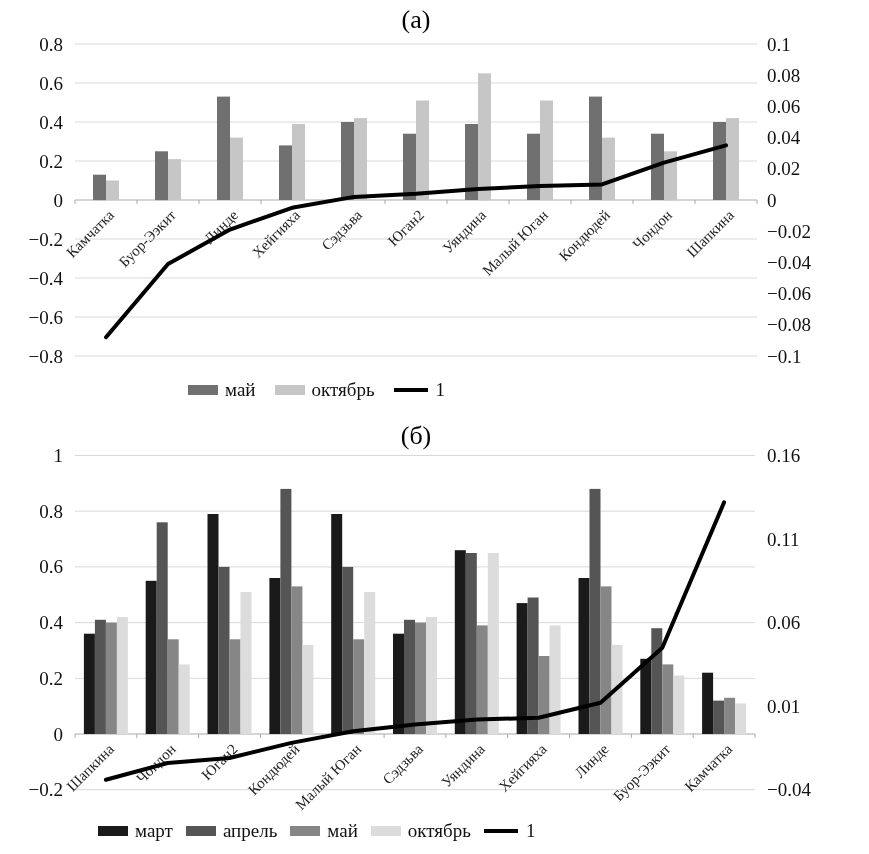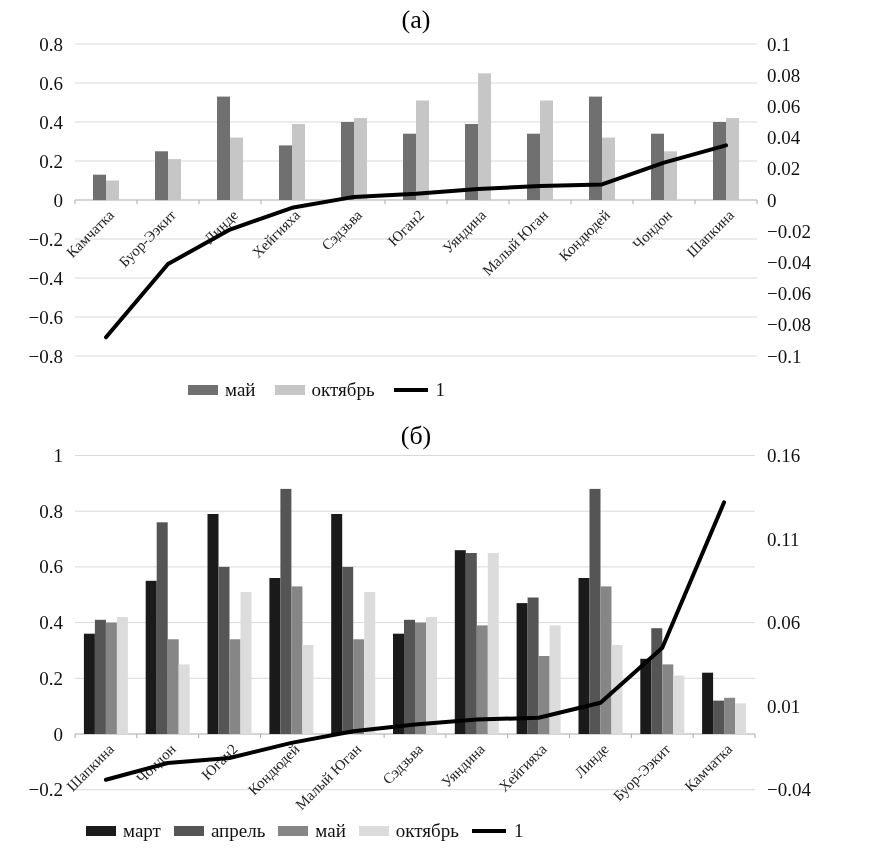--- a/index.html
+++ b/index.html
@@ -14,21 +14,21 @@
     position:absolute;left:75px;width:682px;text-align:center;
     font-size:26px;color:#000;
   }
   #title-a{top:5px;}
   #title-b{top:421px;}
   .legend{
     position:absolute;display:flex;align-items:center;
     font-size:19px;color:#111;white-space:nowrap;justify-content:center;
   }
   #legend-a{left:188px;top:379px;}
-  #legend-b{left:86px;top:820px;}
+  #legend-b{left:98px;top:820px;}
   .lg-item{display:flex;align-items:center;margin-right:19px;}
   #legend-b .lg-item{margin-right:13px;}
   .swatch{display:inline-block;width:30px;height:10px;margin-right:7px;}
   .line-swatch{display:inline-block;width:34px;height:4px;background:#000;margin-right:8px;}
 </style>
 </head>
 <body>
 
 <svg id="fig" width="869" height="854" viewBox="0 0 869 854">
     <line x1="75" y1="44.0" x2="757" y2="44.0" stroke="#d9d9d9" stroke-width="1"></line>

